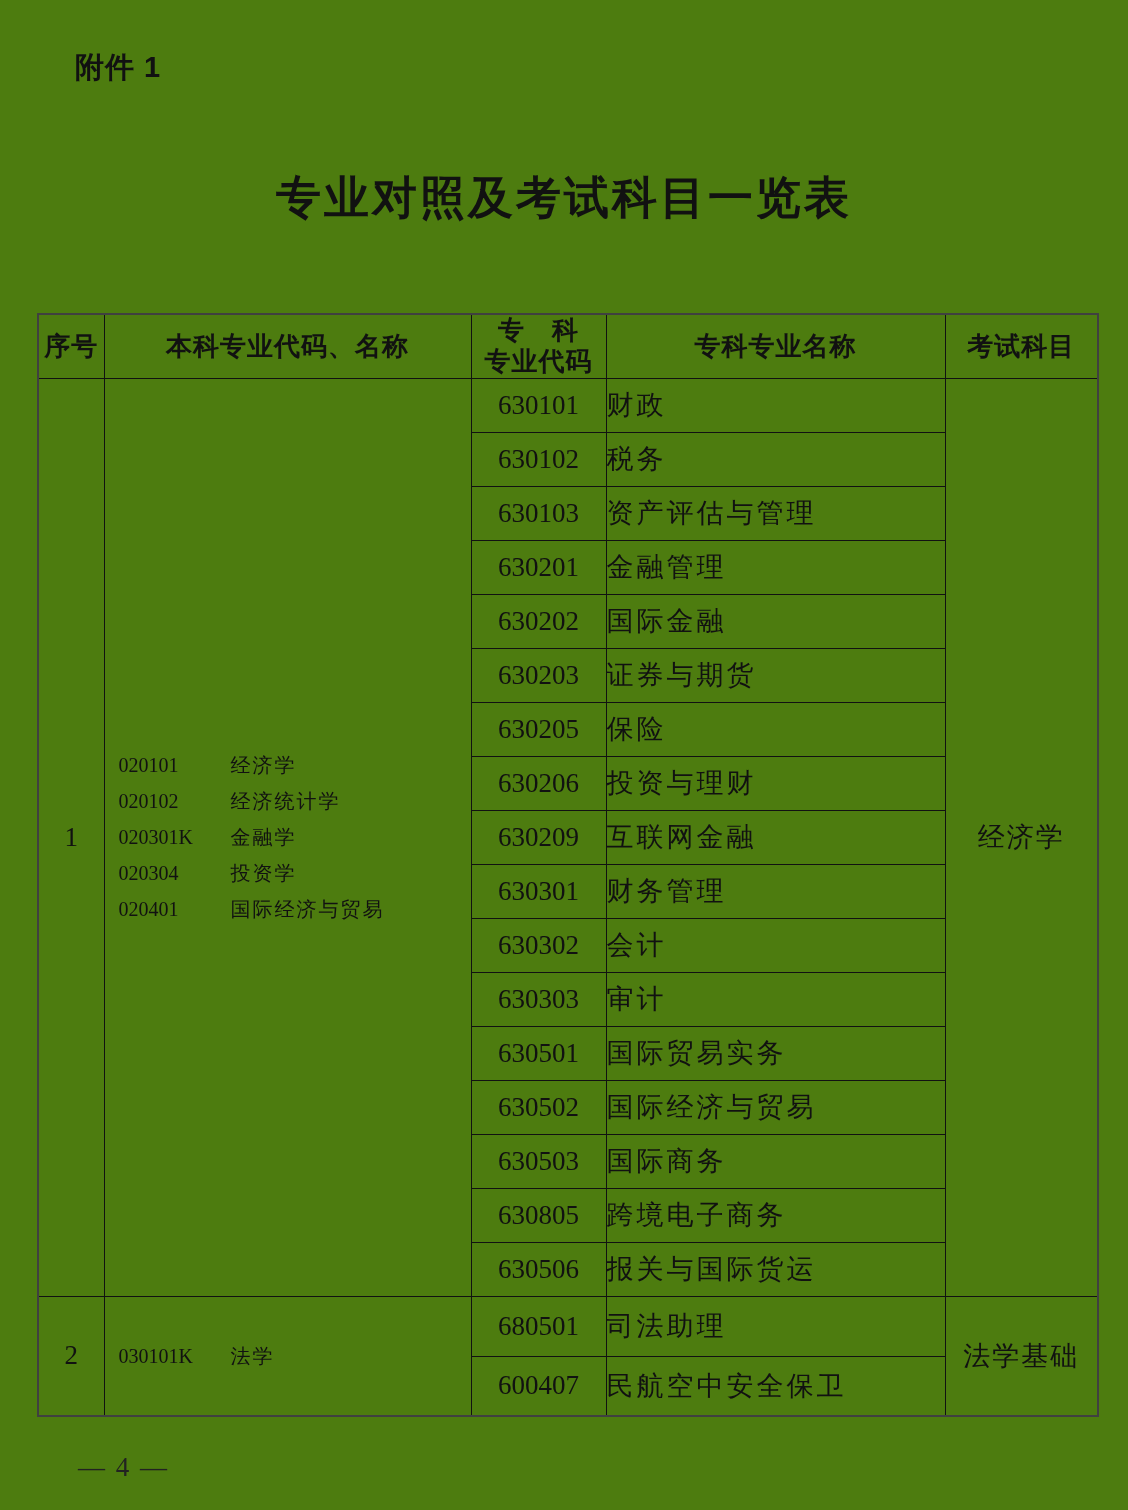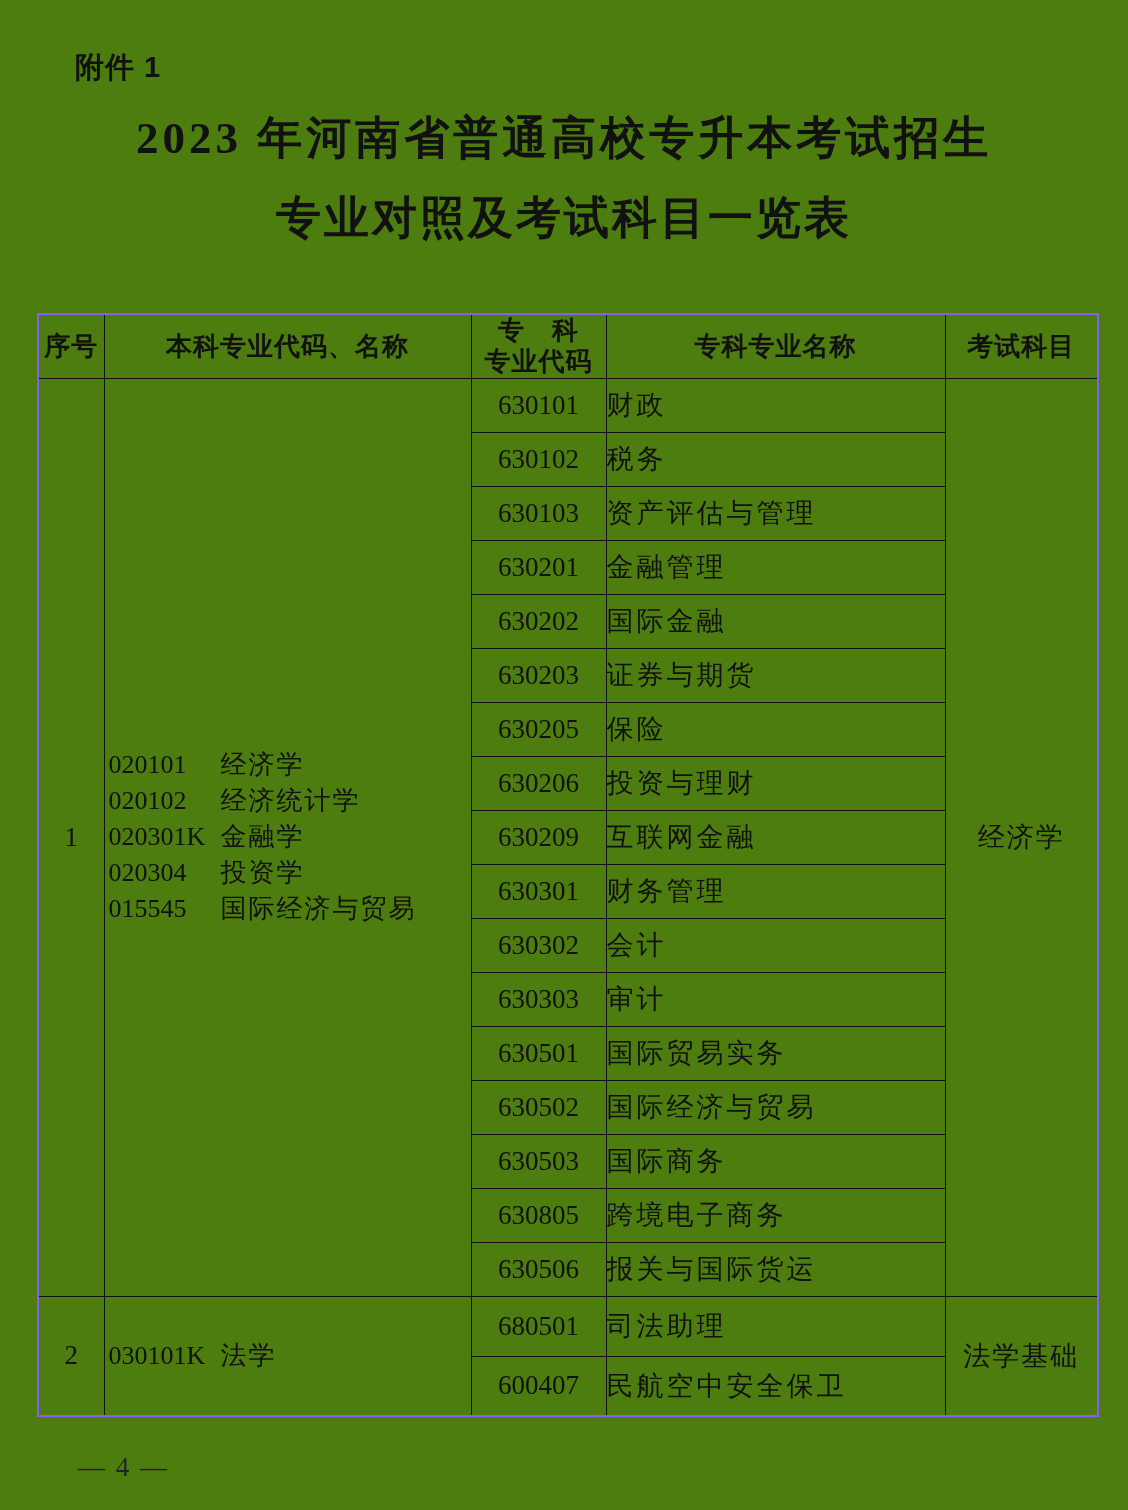--- a/index.html
+++ b/index.html
@@ -26,40 +26,40 @@
     position: absolute;
     left: 0;
     width: 100%;
     text-align: center;
     font-weight: bold;
     font-size: 45px;
     letter-spacing: 4px;
     white-space: nowrap;
   }
   .title-line1 { top: 108px; }
-  .title-line2 { top: 188px; letter-spacing: 3px; }
+  .title-line2 { top: 168px; letter-spacing: 3px; }
   .title-line3 {
     position: absolute;
     left: 0;
     width: 100%;
     text-align: center;
     top: 250px;
     font-size: 41px;
     font-weight: normal;
     letter-spacing: 2px;
     white-space: nowrap;
   }
   table.majors-table {
     position: absolute;
     left: 37px;
     top: 313px;
     width: 1060px;
     border-collapse: collapse;
     table-layout: fixed;
-    border: 2px solid #8b5cf6;
+    border: 2px solid #404040;
   }
   table.majors-table th,
   table.majors-table td {
     border: 1px solid #111111;
     vertical-align: middle;
     overflow: hidden;
   }
   thead th {
     height: 64px;
     font-family: "Liberation Sans", "DejaVu Sans", sans-serif;
@@ -69,22 +69,22 @@
     letter-spacing: 1px;
   }
   .th-two-line div { line-height: 31px; }
   tr.group-1 td { height: 54px; margin-top: 24px; }
   tr.group-2 td { height: 60px; }
   td.serial-cell {
     text-align: center;
     font-size: 27px;
   }
   td.undergrad-cell {
-    padding-left: 4px;
-    font-size: 26px;
+    padding-left: 14px;
+    font-size: 20px;
   }
   .major-line {
     display: flex;
     line-height: 36px;
     white-space: nowrap;
   }
   .major-code { width: 112px; flex: 0 0 112px; }
   .major-name { letter-spacing: 2px; }
   td.spec-code-cell {
     text-align: center;
@@ -113,21 +113,20 @@
     color: #222222;
   }
 </style>
 </head>
 <body>
 
 <div class="page">
 
   <div class="attachment-label">附件 1</div>
 
-  <div class="doc-title title-line1">2023 年河南省普通高校专升本考试招生</div>
 
   <div class="doc-title title-line2">专业对照及考试科目一览表</div>
 
 
   <table class="majors-table">
     <colgroup>
       <col style="width:66px">
       <col style="width:367px">
       <col style="width:135px">
       <col style="width:339px">
@@ -159,21 +158,21 @@
             </div>
             <div class="major-line">
               <span class="major-code">020301K</span>
               <span class="major-name">金融学</span>
             </div>
             <div class="major-line">
               <span class="major-code">020304</span>
               <span class="major-name">投资学</span>
             </div>
             <div class="major-line">
-              <span class="major-code">015545</span>
+              <span class="major-code">020401</span>
               <span class="major-name">国际经济与贸易</span>
             </div>
           </td>
           <td class="spec-code-cell">630101</td>
           <td class="spec-name-cell">财政</td>
           <td class="exam-cell" rowspan="17">经济学</td>
         </tr>
         <tr class="group-1">
           <td class="spec-code-cell">630102</td>
           <td class="spec-name-cell">税务</td>

